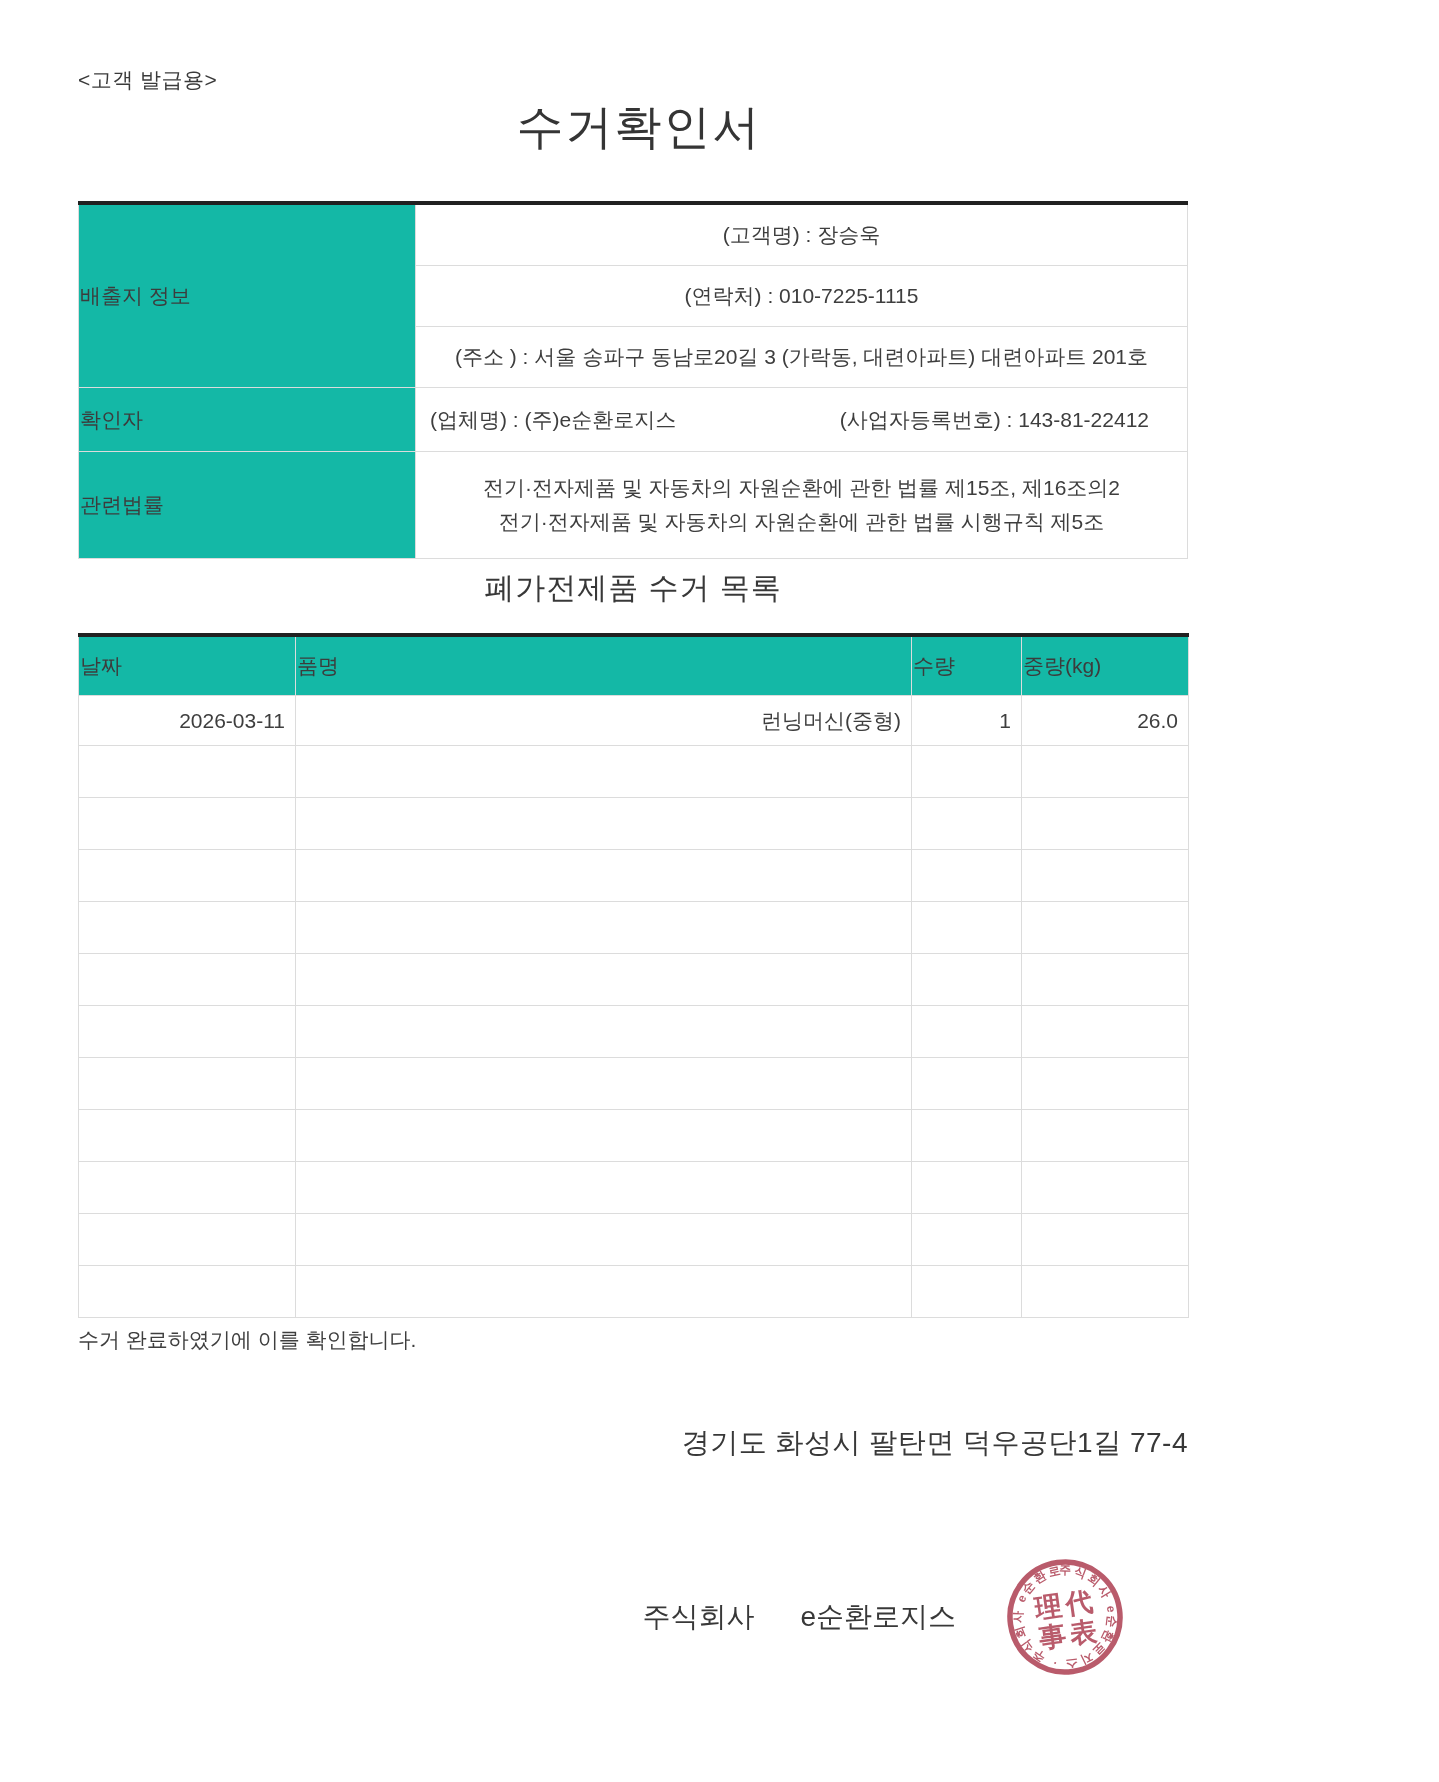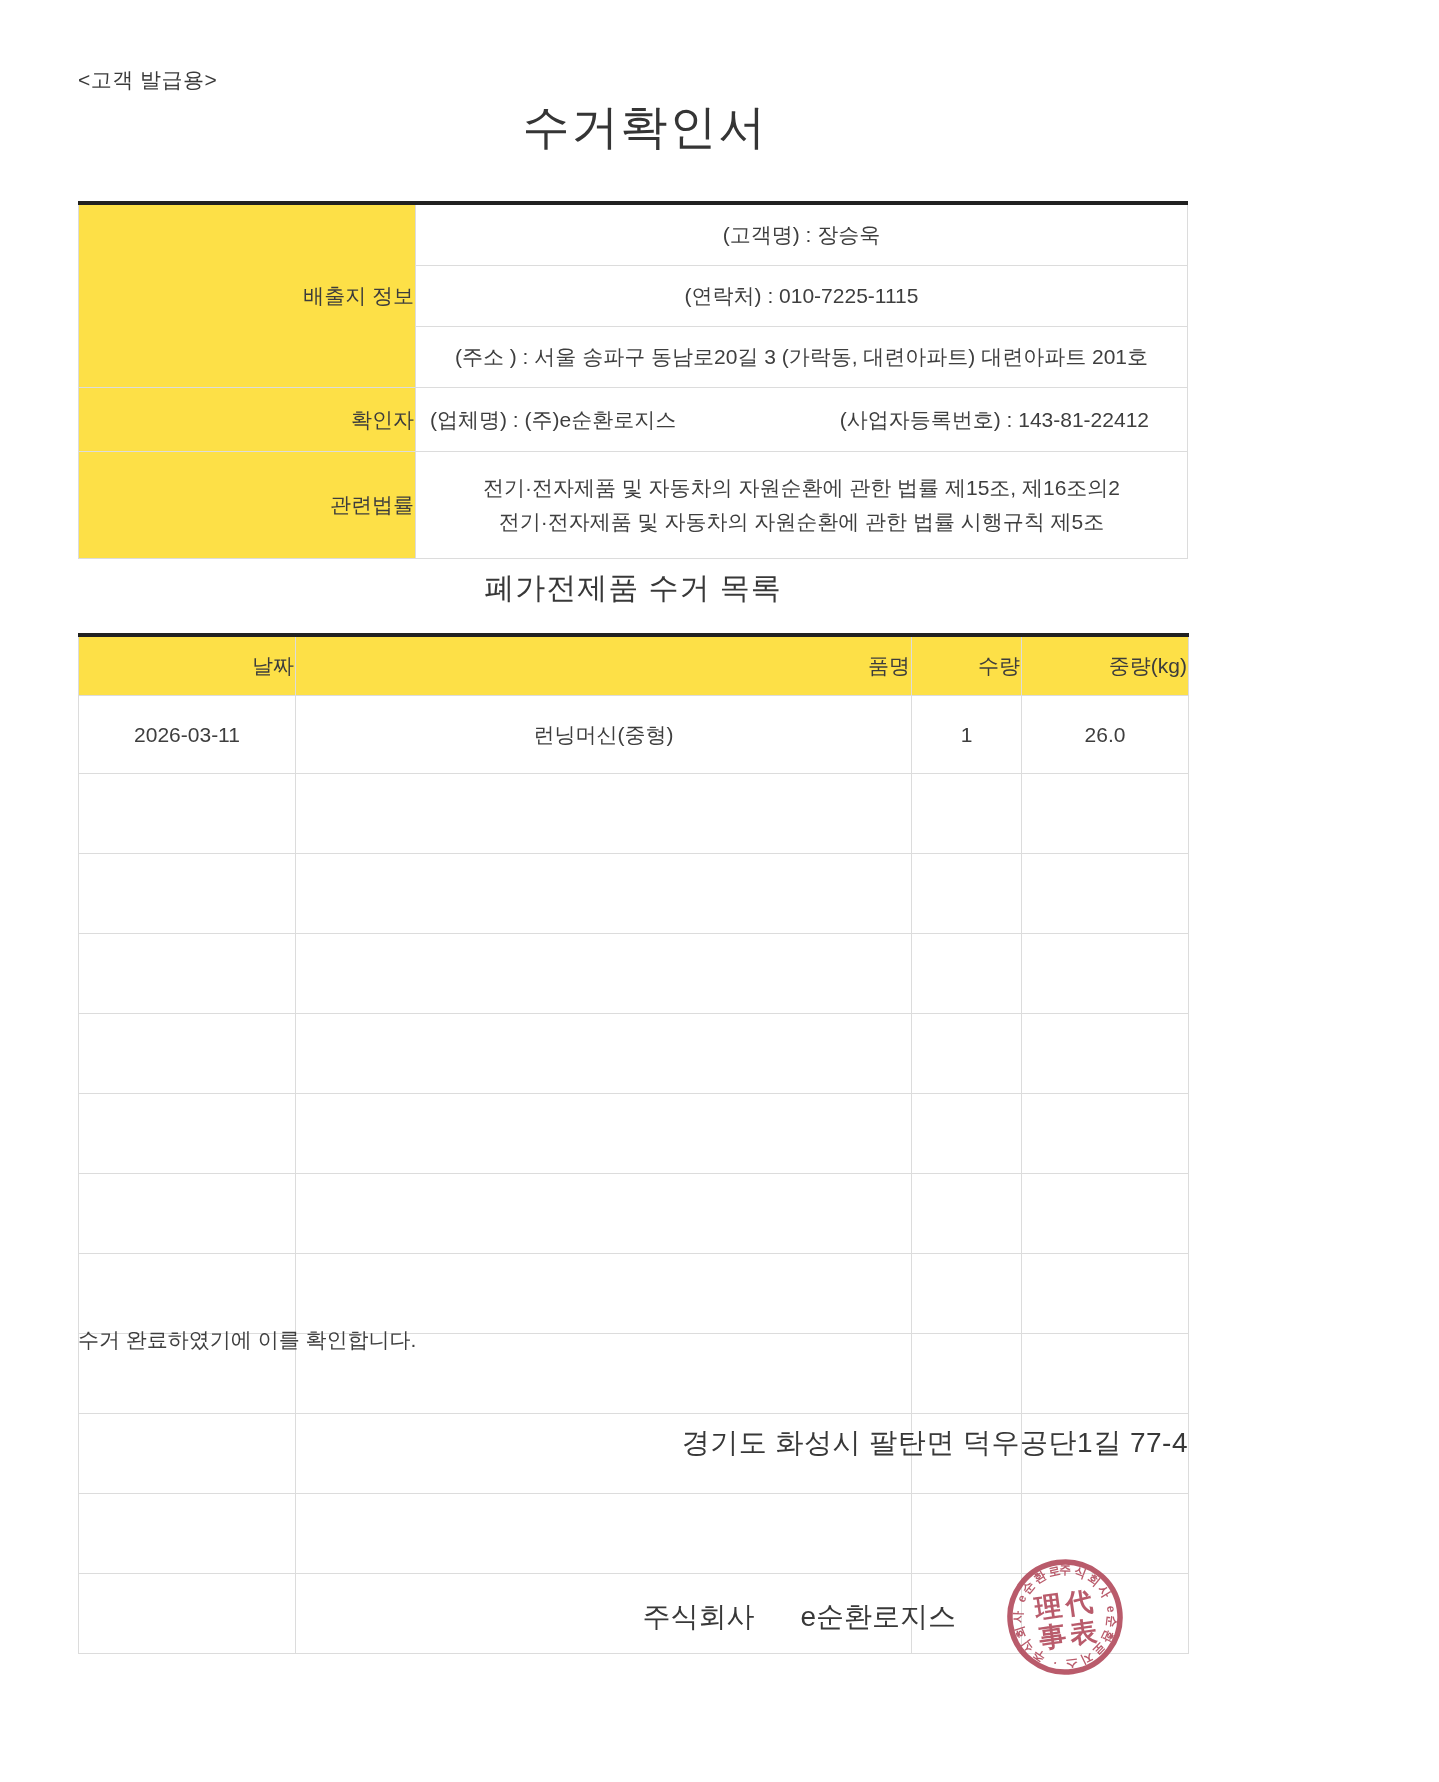--- a/index.html
+++ b/index.html
@@ -3,42 +3,42 @@
 <meta charset="utf-8">
 <style>
   html,body{margin:0;padding:0;}
   body{
     width:1439px;height:1782px;background:#ffffff;position:relative;
     font-family:"Liberation Sans",sans-serif;color:#3e3e3e;
   }
   .content{position:absolute;left:78px;top:0;width:1110px;}
 
   .issue-tag{position:absolute;top:66px;left:0;font-size:21px;letter-spacing:.5px;color:#3a3a3a;}
-  .doc-title{position:absolute;top:96px;left:12px;width:100%;text-align:center;
+  .doc-title{position:absolute;top:96px;left:6px;width:100%;text-align:center;
     font-size:47px;font-weight:400;letter-spacing:2px;color:#353535;}
 
   table{border-collapse:collapse;table-layout:fixed;width:1110px;}
   td,th{border:1px solid #dcdcdc;font-size:21px;font-weight:400;vertical-align:middle;}
-  th{background:#fde047;text-align:right;color:#3c3c3c;}
+  th{background:#14b8a6;text-align:left;color:#3c3c3c;}
   td{padding:0 14px;text-align:center;color:#3e3e3e;}
 
   .info-table{position:absolute;top:201px;left:0;border-top:4px solid #212121;}
   .info-table .label-col{width:337px;}
   .info-table .r-std td{height:60px;}
   .info-table .r-confirm td{height:63px;}
   .info-table .r-laws td{height:90px;line-height:34px;padding-top:8px;padding-bottom:8px;}
   .confirm-flex{display:flex;justify-content:space-between;align-items:center;width:100%;gap:8px;}
   .confirm-flex .reg{padding-right:24px;margin-left:48px;}
 
   .section-title{position:absolute;top:568px;left:0;width:100%;text-align:center;
     font-size:30px;font-weight:400;letter-spacing:1px;color:#383838;}
 
   .collection-table{position:absolute;top:633px;left:0;border-top:4px solid #212121;}
   .collection-table th{height:56px;}
-  .collection-table td{height:47px;text-align:center;padding:15px 10px;}
+  .collection-table td{height:47px;text-align:right;padding:1px 10px;}
   .collection-table tr.empty td{height:49px;}
 
   .statement{position:absolute;top:1322px;left:0;width:1110px;
     font-size:21px;line-height:36px;color:#3e3e3e;}
   .company-address{position:absolute;top:1424px;left:0;width:1110px;text-align:right;
     font-size:28px;letter-spacing:.5px;color:#383838;}
 
   .company-row{position:absolute;top:1558px;right:64px;height:118px;
     display:flex;align-items:center;gap:44px;font-size:28px;color:#383838;}
   .company-row .company-name{margin-left:2px;}

